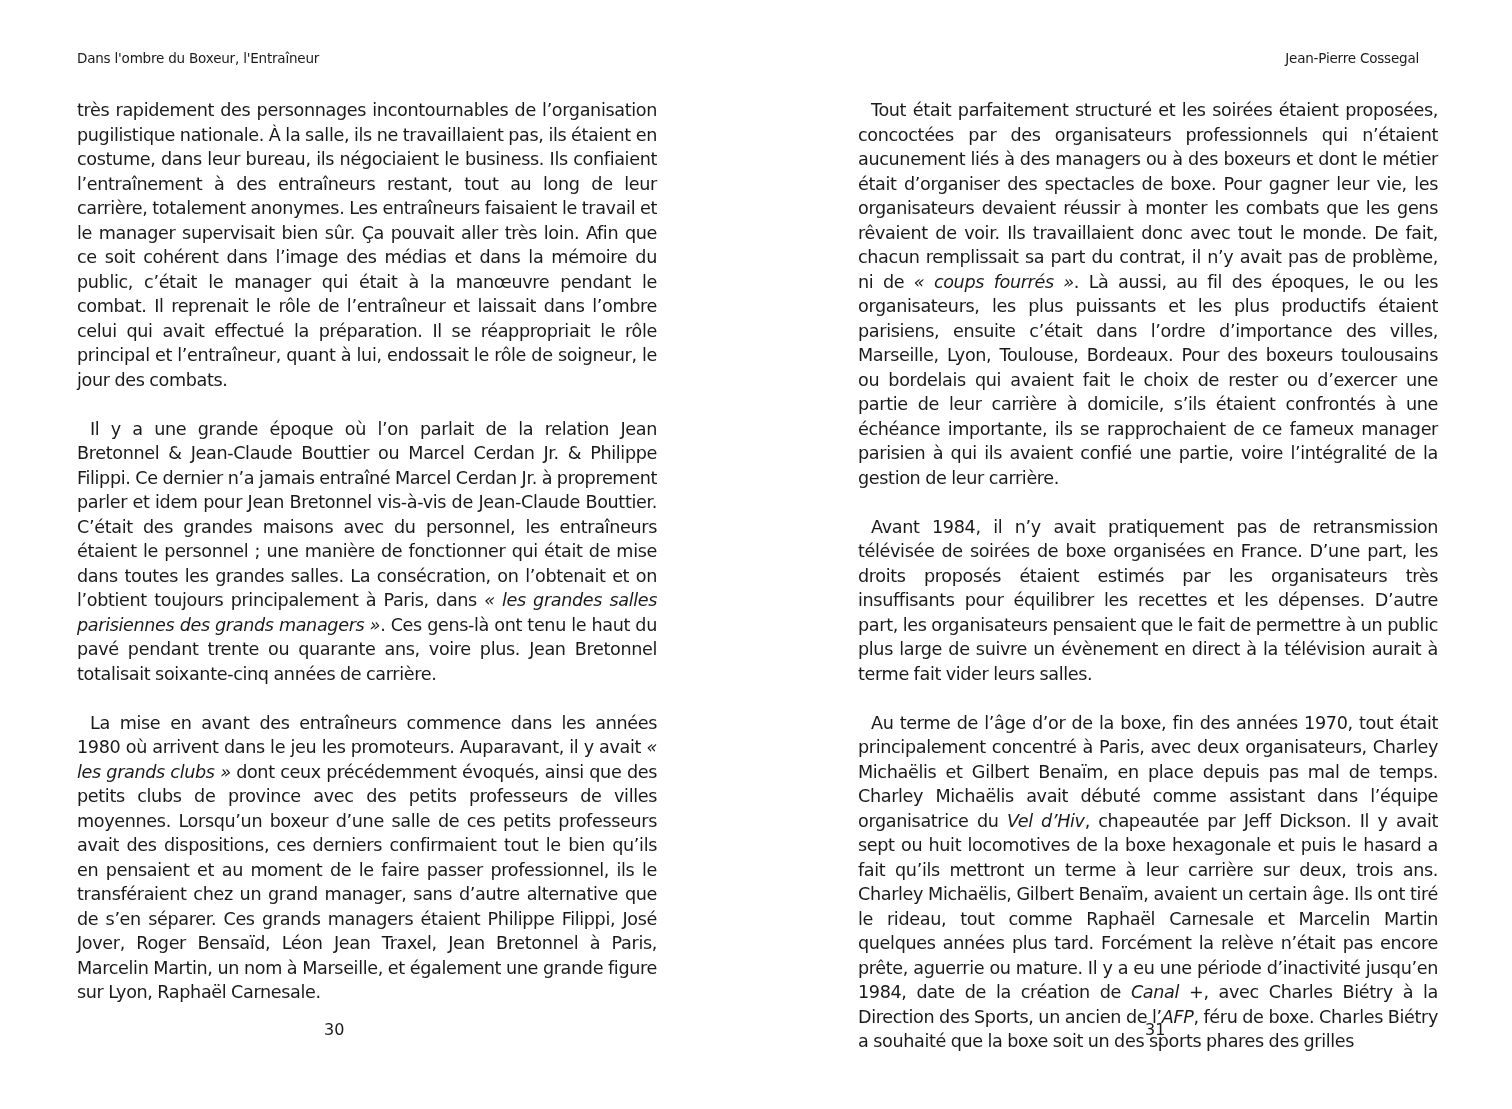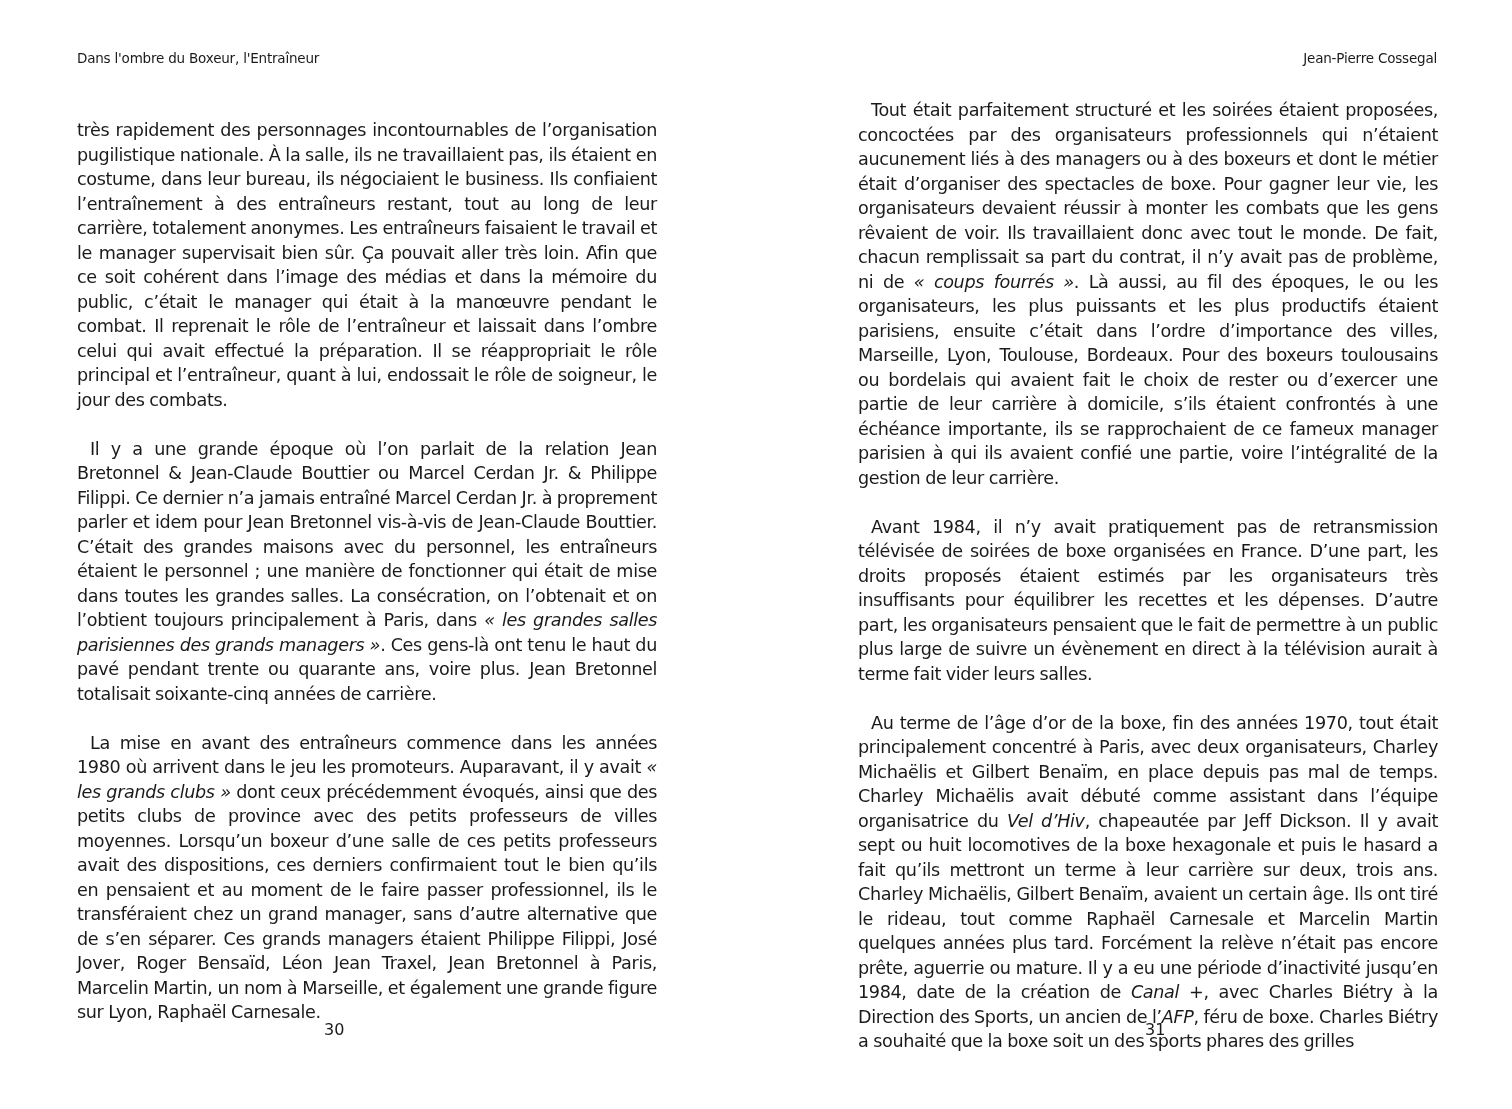--- a/index.html
+++ b/index.html
@@ -3,27 +3,27 @@
 <meta charset="utf-8">
 <style>
   html, body { margin: 0; padding: 0; background: #ffffff; }
   body { width: 1512px; height: 1109px; position: relative; overflow: hidden;
          font-family: "DejaVu Sans", "Liberation Sans", sans-serif; color: #1a1a1a; }
   .page { position: absolute; top: 0; height: 1109px; width: 756px; }
   .page.left { left: 0; }
   .page.right { left: 756px; }
   .running-head { position: absolute; top: 50px; font-size: 13.5px; letter-spacing: -0.2px; }
   .left .running-head { left: 77px; }
-  .right .running-head { right: 75px; text-align: right; }
+  .right .running-head { right: 93px; text-align: right; }
   .body-text { position: absolute; top: 98px; width: 580px; font-size: 17.6px;
                line-height: 24.5px; text-align: justify; letter-spacing: -0.35px; word-spacing: -0.5px; }
   .left .body-text { left: 77px; }
   .right .body-text { left: 102px; }
   .para { margin: 0 0 24.5px 0; text-indent: 13px; }
-  .para.first-cont { text-indent: 0; margin-top: 20px; }
+  .para.first-cont { text-indent: 0; }
   .para em { font-style: italic; margin-top: 13px; }
   .folio { position: absolute; top: 1020px; font-size: 16px; }
   .left .folio { left: 324px; }
   .right .folio { left: 1145px; margin-left: -756px; }
 </style>
 </head>
 <body>
 
 <div class="page left">
   <div class="running-head">Dans l'ombre du Boxeur, l'Entraîneur</div>

